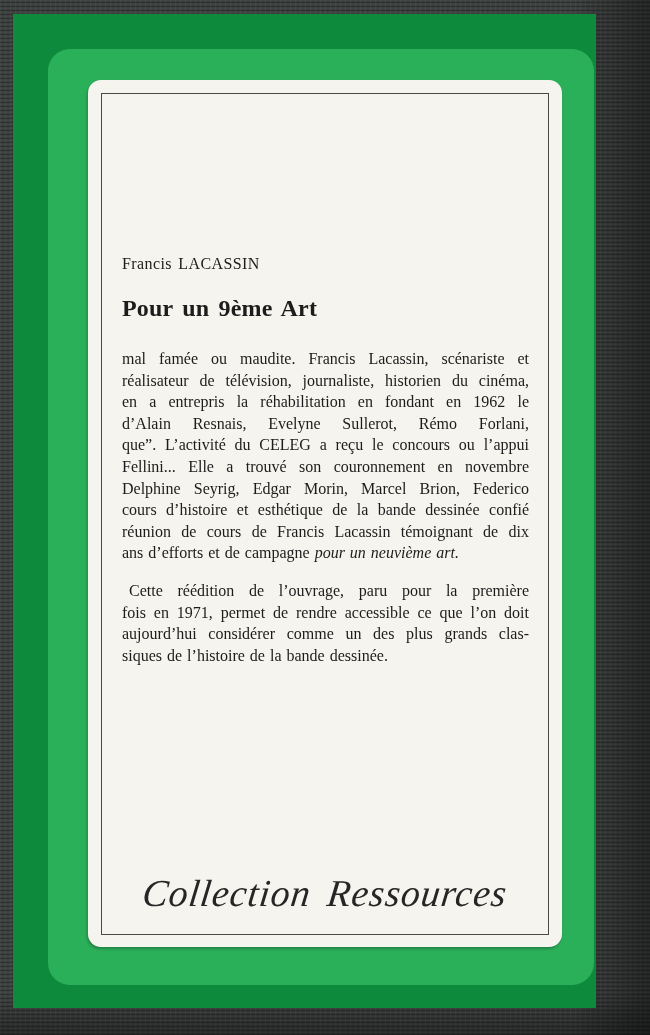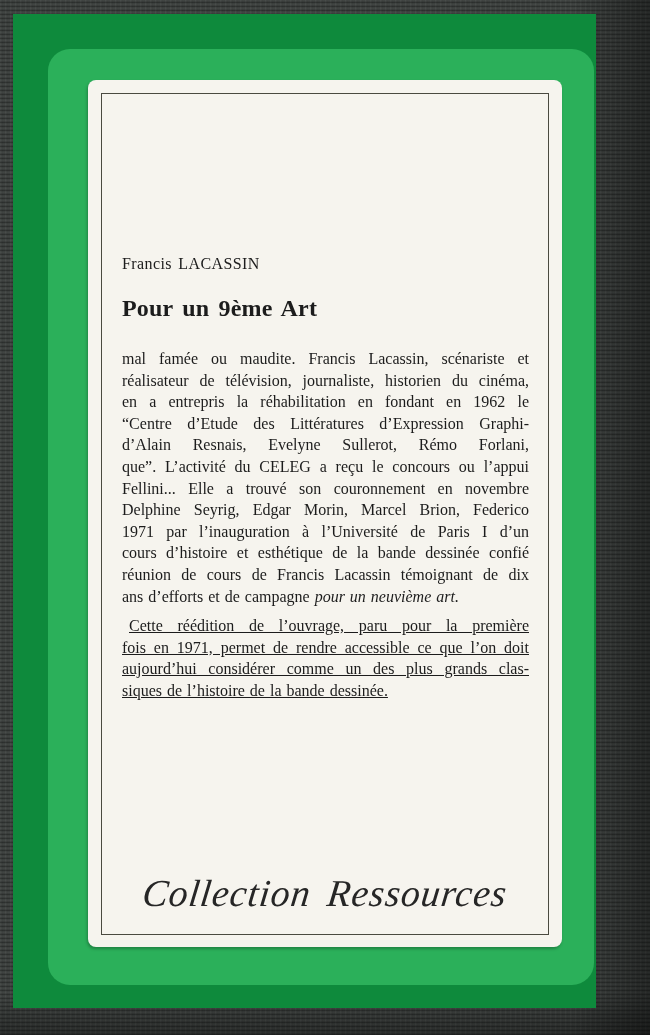--- a/index.html
+++ b/index.html
@@ -32,21 +32,21 @@
     position: absolute; left: 48px; top: 49px;
     width: 546px; height: 936px;
     border-radius: 22px;
     background: var(--inner-green, #2bb05a);
   }
 
   .panel {
     position: absolute; left: 88px; top: 80px;
     width: 474px; height: 867px;
     background: var(--panel, #f6f4ee);
-    border-radius: 8px;
+    border-radius: 13px;
     box-shadow: -1px 2px 3px rgba(0,0,0,0.25);
   }
 
   .panel-rule {
     position: absolute; left: 13px; top: 13px; right: 13px; bottom: 12px;
     border: 1px solid #4a4a40;
     pointer-events: none;
   }
 
   .author {
@@ -63,21 +63,21 @@
     color: var(--ink, #1c1c1c);
   }
 
   .blurb {
     position: absolute; left: 34px; top: 268px;
     width: 407px;
     font-size: 16px; line-height: 21.6px;
     color: var(--ink, #1c1c1c);
   }
 
-  .para + .para { margin-top: 8px; text-decoration: underline; }
+  .para + .para { margin-top: 16px; }
 
   .line {
     height: 21.6px;
     overflow: hidden;
     word-spacing: 1px;
   }
   .line.just {
     text-align: justify;
     text-align-last: justify;
   }
@@ -107,26 +107,24 @@
 
     <div class="author">Francis LACASSIN</div>
 
     <div class="title">Pour un 9ème Art</div>
 
     <div class="blurb" id="blurb">
         <div class="para">
           <div class="line just">mal famée ou maudite. Francis Lacassin, scénariste et</div>
           <div class="line just">réalisateur de télévision, journaliste, historien du cinéma,</div>
           <div class="line just">en a entrepris la réhabilitation en fondant en 1962 le</div>
-          <div class="line just">“Centre d’Etude des Littératures d’Expression Graphi-</div>
           <div class="line just">d’Alain Resnais, Evelyne Sullerot, Rémo Forlani,</div>
           <div class="line just">que”. L’activité du CELEG a reçu le concours ou l’appui</div>
           <div class="line just">Fellini... Elle a trouvé son couronnement en novembre</div>
           <div class="line just">Delphine Seyrig, Edgar Morin, Marcel Brion, Federico</div>
-          <div class="line just">1971 par l’inauguration à l’Université de Paris I d’un</div>
           <div class="line just">cours d’histoire et esthétique de la bande dessinée confié</div>
           <div class="line just">réunion de cours de Francis Lacassin témoignant de dix</div>
           <div class="line"><span>ans d’efforts et de campagne </span><span class="it">pour un neuvième art.</span></div>
         </div>
         <div class="para">
           <div class="line just first">Cette réédition de l’ouvrage, paru pour la première</div>
           <div class="line just">fois en 1971, permet de rendre accessible ce que l’on doit</div>
           <div class="line just">aujourd’hui considérer comme un des plus grands clas-</div>
           <div class="line"><span>siques de l’histoire de la bande dessinée.</span></div>
         </div>

